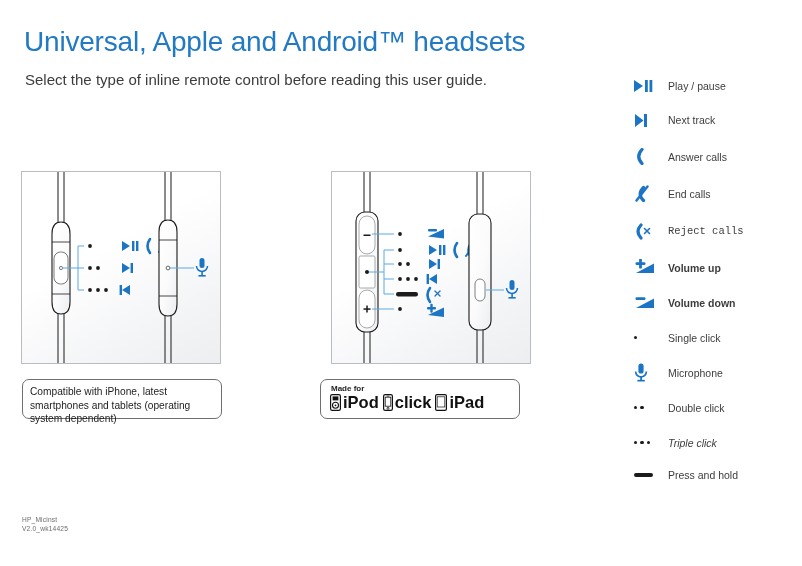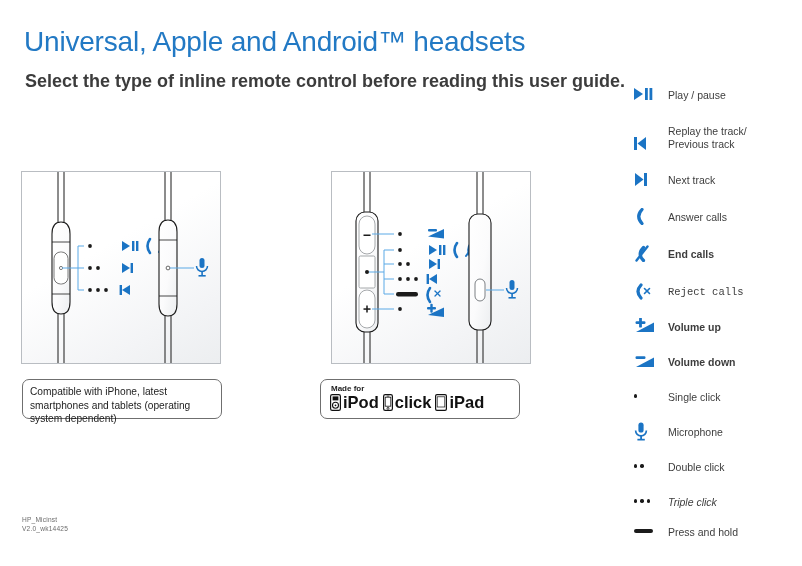--- a/index.html
+++ b/index.html
@@ -16,21 +16,21 @@
 
   
   .title{
     position:absolute;left:24px;top:26px;
     font-size:28px;font-weight:400;letter-spacing:-0.2px;
     color:#2279c4;
     white-space:nowrap;
   }
   .subtitle{
     position:absolute;left:25px;top:71px;
-    font-size:18px;font-weight:700;color:#3c3c3c;
+    font-size:15px;font-weight:400;color:#3c3c3c;
     white-space:nowrap;
   }
 
   
   .panel{
     position:absolute;
     width:200px;height:193px;
     border:1px solid #b9bdc2;
     background:linear-gradient(150deg,#ffffff 0%,#ffffff 40%,#f3f4f6 78%,#eceef0 100%);
     box-sizing:border-box;
@@ -72,21 +72,21 @@
   .footer{
     position:absolute;left:22px;top:516px;
     font-size:6.6px;line-height:8.6px;color:#6b6b6b;
     letter-spacing:0.2px;
   }
 
   
   .legend{position:absolute;left:630px;top:70px;width:168px;}
   .legend-row{
     position:relative;
-    display:flex;align-items:flex-end;
+    display:flex;align-items:center;
     margin-bottom:0;
   }
   .legend-icon{
     flex:0 0 38px;
     height:16px;
     display:flex;align-items:center;justify-content:flex-start;
     padding-left:4px;
     box-sizing:border-box;
   }
   .legend-label{
@@ -347,51 +347,41 @@
       <div class="legend-icon">
         <svg width="20" height="12" viewBox="0 0 20 12">
             <polygon points="0,0 9,6 0,12" fill="#1b74c4"></polygon>
             <rect x="11" y="0" width="2.8" height="12" fill="#1b74c4"></rect>
             <rect x="15.5" y="0" width="2.8" height="12" fill="#1b74c4"></rect>
           </svg>
       </div>
       <div class="legend-label">Play / pause</div>
     </div>
 
-    <div class="legend-row" style="height:49px;">
-      <div class="legend-icon">
-        <svg width="14" height="13" viewBox="0 0 14 13">
-            <rect x="0" y="0" width="3" height="13" fill="#1b74c4"></rect>
-            <polygon points="12,0 3.5,6.5 12,13" fill="#1b74c4"></polygon>
-          </svg>
-      </div>
-      <div class="legend-label">Replay the track/
-Previous track</div>
-    </div>
 
     <div class="legend-row" style="height:36px;">
       <div class="legend-icon">
         <svg width="14" height="13" viewBox="0 0 14 13">
             <polygon points="1,0 9.5,6.5 1,13" fill="#1b74c4"></polygon>
             <rect x="10" y="0" width="3" height="13" fill="#1b74c4"></rect>
           </svg>
       </div>
       <div class="legend-label">Next track</div>
     </div>
 
     <div class="legend-row" style="height:37px;">
       <div class="legend-icon">
         <svg width="14" height="17" viewBox="0 0 14 17">
             <path d="M8 1.5 Q1.5 8.5 8 15.5" stroke="#1b74c4" stroke-width="3.2" fill="none" stroke-linecap="round"></path>
           </svg>
       </div>
       <div class="legend-label">Answer calls</div>
     </div>
 
-    <div class="legend-row" style="height:37px;font-weight:bold;">
+    <div class="legend-row" style="height:37px;">
       <div class="legend-icon">
         <svg width="16" height="17" viewBox="0 0 16 17">
             <path d="M9.5 2.5 Q3 9 9.5 15.5" stroke="#1b74c4" stroke-width="3.2" fill="none" stroke-linecap="round"></path>
             <line x1="2.5" y1="15.5" x2="13.5" y2="1.5" stroke="#1b74c4" stroke-width="2.4" stroke-linecap="round"></line>
           </svg>
       </div>
       <div class="legend-label">End calls</div>
     </div>
 
     <div class="legend-row" style="height:38px;font-family:Liberation Mono, monospace;">

